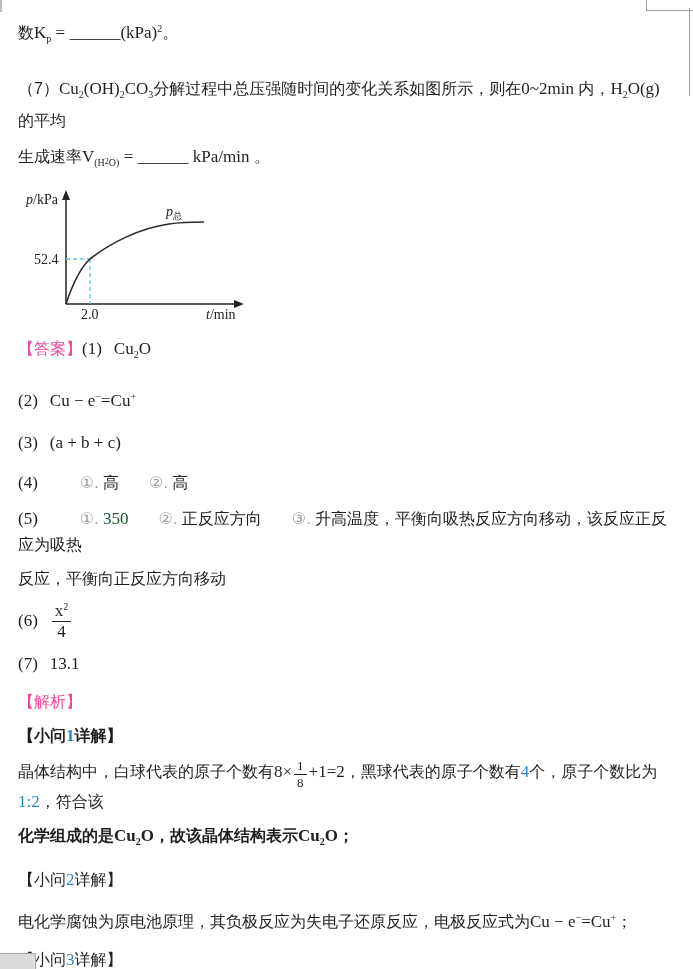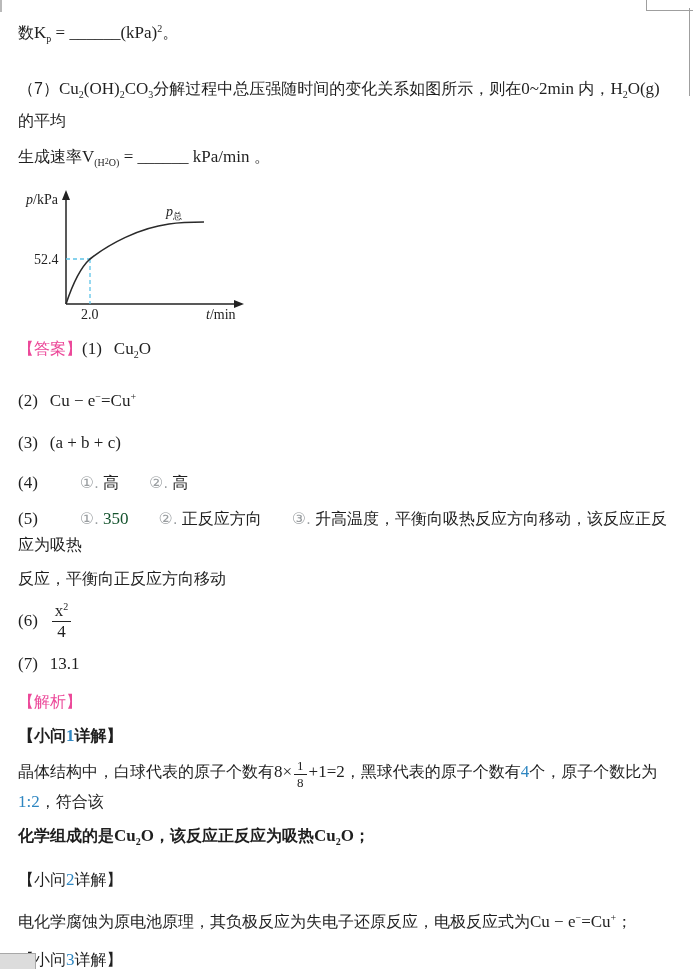--- a/index.html
+++ b/index.html
@@ -116,21 +116,21 @@
   </p>
 
   <p class="mt8">
     <span>【小问</span><span class="numblue serif">1</span><span>详解】</span>
   </p>
 
   <p class="mt10">
     <span>晶体结构中，白球代表的原子个数有</span><span class="serif">8×</span><span class="frac frac-sm"><span class="top">1</span><span class="bot">8</span></span><span class="serif">+1=2</span><span>，黑球代表的原子个数有</span><span class="serif numblue">4</span><span>个，原子个数比为</span><span class="serif numblue">1:2</span><span>，符合该</span>
   </p>
   <p class="mt8">
-    <span>化学组成的是</span><span class="serif">Cu</span><span class="sb">2</span><span class="serif">O</span><span>，该反应正反应为吸热</span><span class="serif">Cu</span><span class="sb">2</span><span class="serif">O</span><span>；</span>
+    <span>化学组成的是</span><span class="serif">Cu</span><span class="sb">2</span><span class="serif">O</span><span>，故该晶体结构表示</span><span class="serif">Cu</span><span class="sb">2</span><span class="serif">O</span><span>；</span>
   </p>
 
   <p class="mt12">
     <span>【小问</span><span class="numblue serif">2</span><span>详解】</span>
   </p>
   <p class="mt12">
     <span>电化学腐蚀为原电池原理，其负极反应为失电子还原反应，电极反应式为</span><span class="serif">Cu − e</span><span class="sp">−</span><span class="serif">=Cu</span><span class="sp">+</span><span>；</span>
   </p>
 
   <p class="mt12">

